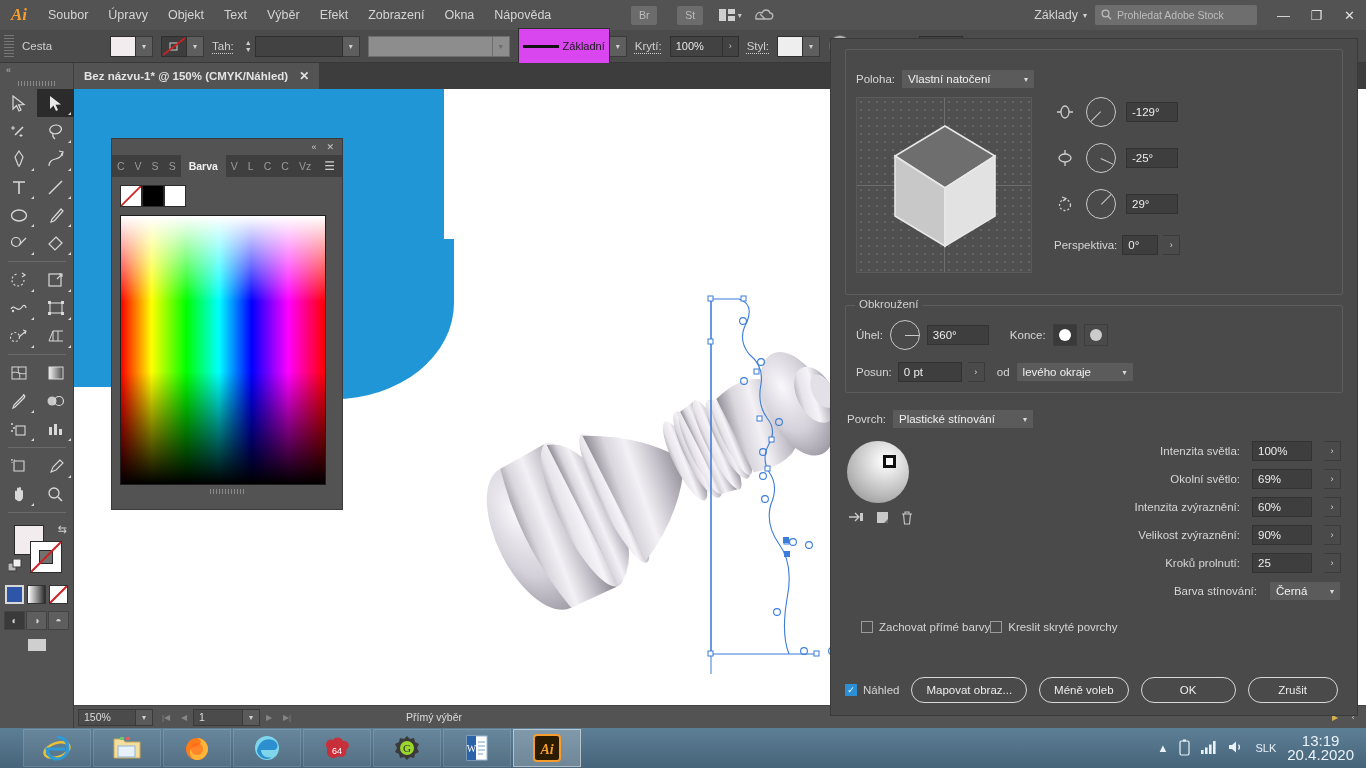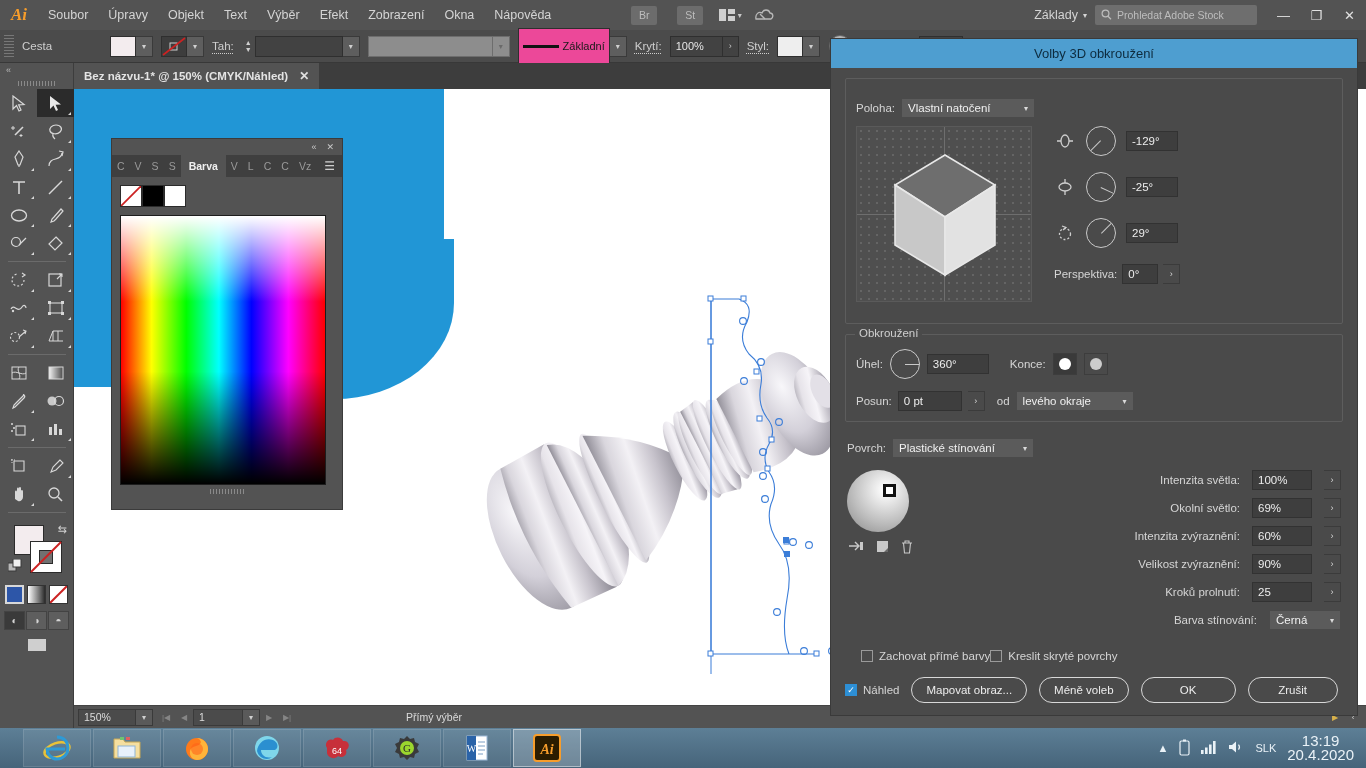--- a/index.html
+++ b/index.html
@@ -64,21 +64,21 @@
     display: flex; align-items: center; justify-content: center; color: #d0d0d0; font-size: 8px;
   }
   .stepper { width: 13px; height: 21px; display: flex; flex-direction: column;
     align-items: center; justify-content: center; color: #cfcfcf; font-size: 7px; line-height: 7px; }
   .cb-field {
     height: 21px; background: #424242; border: 1px solid #2f2f2f;
     color: #e6e6e6; font-size: 11px; display: flex; align-items: center; padding: 0 5px;
   }
   .cb-field.disabled { background: #8d8d8d; border-color: #6d6d6d; }
   .brush-field {
-    width: 92px; height: 36px; background: #ec4899; border: 1px solid #2f2f2f;
+    width: 92px; height: 36px; background: #d946ef; border: 1px solid #2f2f2f;
     display: flex; align-items: center; padding: 16px 4px; gap: 4px;
   }
   .brush-line { width: 45px; height: 3px; background: #111; }
   .brush-name { color: #1a1a1a; font-size: 11px; }
   .opacity-arrow { width: 16px; height: 21px; background: #424242; border: 1px solid #2f2f2f;
     border-left: none; display: flex; align-items: center; justify-content: center;
     color: #c9c9c9; font-size: 9px; }
   .recolor-icon {
     width: 22px; height: 22px; border-radius: 50%;
     background: radial-gradient(circle at 45% 40%, #d8d8d8, #8e8e8e);
@@ -774,21 +774,20 @@
       <div class="sb-btn dim">▶|</div>
     </div>
     <div class="sb-status">Přímý výběr</div>
     <div class="sb-right">
       <div class="sb-btn" style="color:#d8b14a">▶</div>
       <div class="sb-btn">‹</div>
     </div>
   </div>
 
   <div class="dialog">
-    <div class="dlg-title">Volby 3D obkroužení</div>
     <div class="dlg-body">
 
       <div class="fieldset" style="padding-top:19px;height:246px">
         <div style="display:flex;align-items:center;gap:6px;margin-bottom:8px">
           <span class="lbl">Poloha:</span>
           <div class="select" style="width:134px">
             <span>Vlastní natočení</span>
             <span class="caret">▾</span>
           </div>
         </div>

